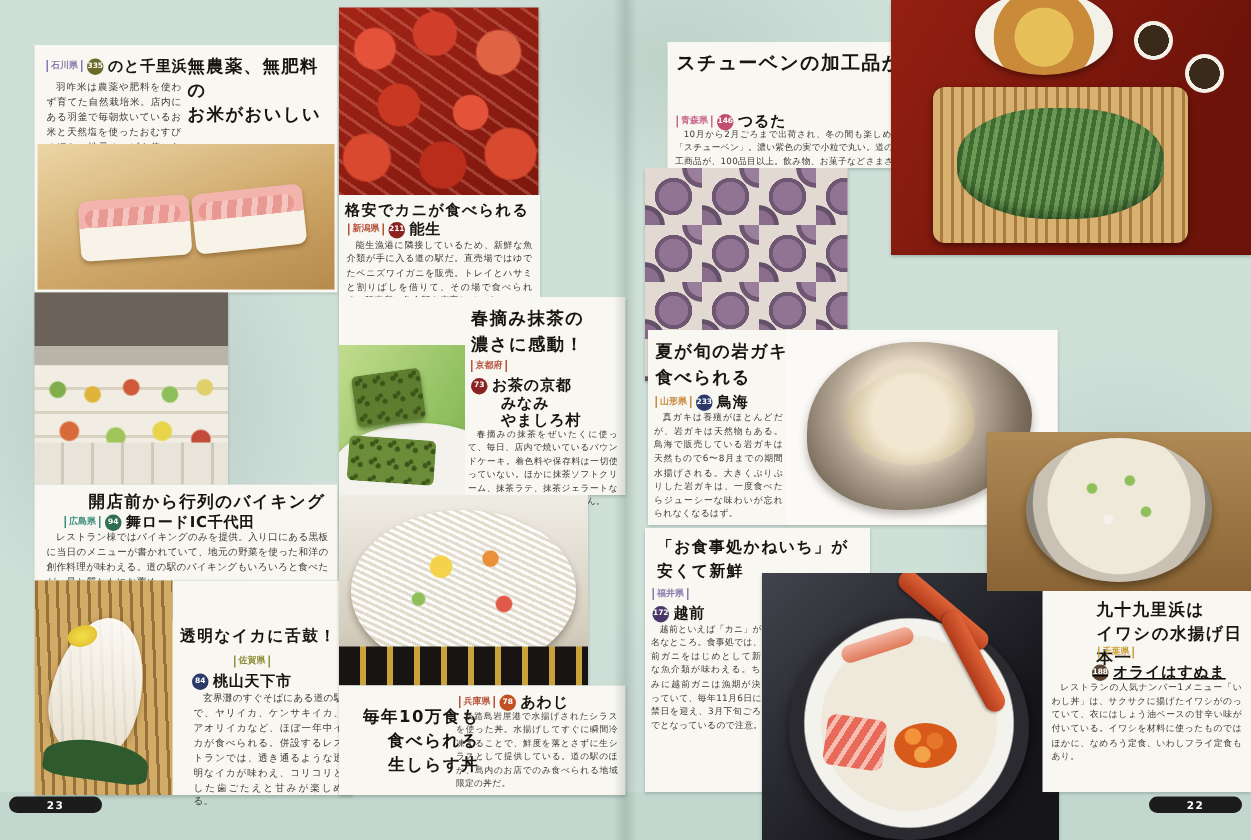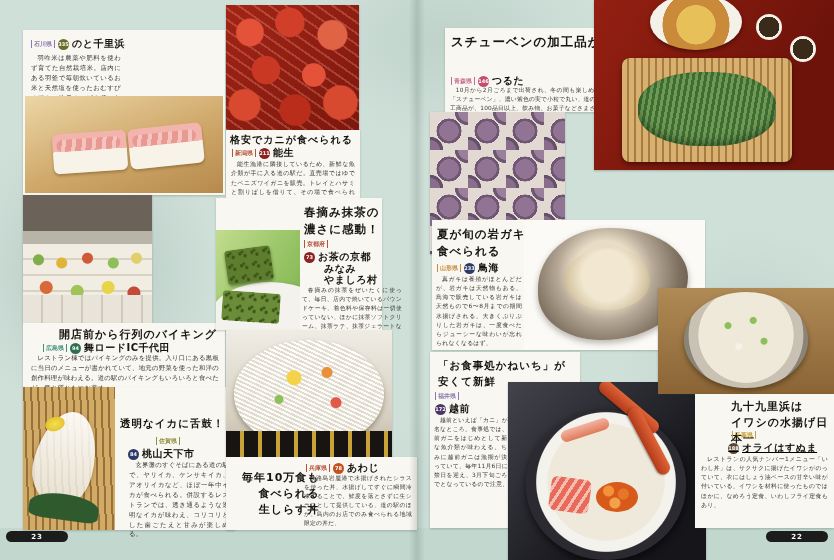--- a/index.html
+++ b/index.html
@@ -149,20 +149,24 @@
   <div class="texture t3"></div>
   <div class="texture t4"></div>
   <div class="bottom-band"></div>
 
   <div class="card" style="left:23px; top:30px; width:202px; height:165px;">
     <div class="meta" style="left:8px; top:7px;">
       <span class="pref" style="color: rgb(138, 122, 176);">石川県</span>
       <span class="num" style="background: rgb(107, 107, 42);">335</span>
       <span class="station">のと千里浜</span>
     </div>
+    <div class="hl" style="left:102px; top:6px; font-size:11.5px; line-height:1.4;">
+      <span>無農薬、無肥料の</span>
+      <span>お米がおいしい</span>
+    </div>
     <p class="body-txt" style="left:8px; top:24px; width:90px;">羽咋米は農薬や肥料を使わず育てた自然栽培米。店内にある羽釜で毎朝炊いているお米と天然塩を使ったおむすびのほか、地元のエビを使った押しずしも人気。もちろんお米は店内で購入可能だ。</p>
     <div class="photo ph-sushi" style="left:2px; top:66px; width:198px; height:97px; box-shadow:none;">
       <div class="s1"></div>
         <div class="s2"></div>
     </div>
   </div>
 
   <div class="photo ph-buffet" style="left:23px; top:195px; width:129px; height:128px;">
     <div class="trays"></div>
       <div class="counter"></div>
@@ -204,21 +208,21 @@
       <span>格安でカニが食べられる</span>
     </div>
     <div class="meta" style="left:6px; top:16px;">
       <span class="pref" style="color: rgb(181, 83, 60);">新潟県</span>
       <span class="num" style="background: rgb(139, 35, 35);">211</span>
       <span class="station">能生</span>
     </div>
     <p class="body-txt" style="left:5px; top:29px; width:124px; font-size:6px;">能生漁港に隣接しているため、新鮮な魚介類が手に入る道の駅だ。直売場ではゆでたベニズワイガニを販売。トレイとハサミと割りばしを借りて、その場で食べられる。販売所の魚介類も充実している。</p>
   </div>
 
-  <div class="card" style="left:216px; top:198px; width:166px; height:132px;">
+  <div class="card" style="left:226px; top:198px; width:191px; height:132px;">
     <div class="hl" style="left:88px; top:6px; font-size:11.5px; line-height:1.5;">
       <span>春摘み抹茶の</span>
       <span>濃さに感動！</span>
     </div>
     <div class="meta" style="left:88px; top:42px;">
       <span class="pref" style="color: rgb(181, 83, 60);">京都府</span>
     </div>
     <div class="meta" style="left:88px; top:52px;">
       <span class="num" style="background: rgb(139, 35, 35);">73</span>
       <span class="station">お茶の京都</span>

